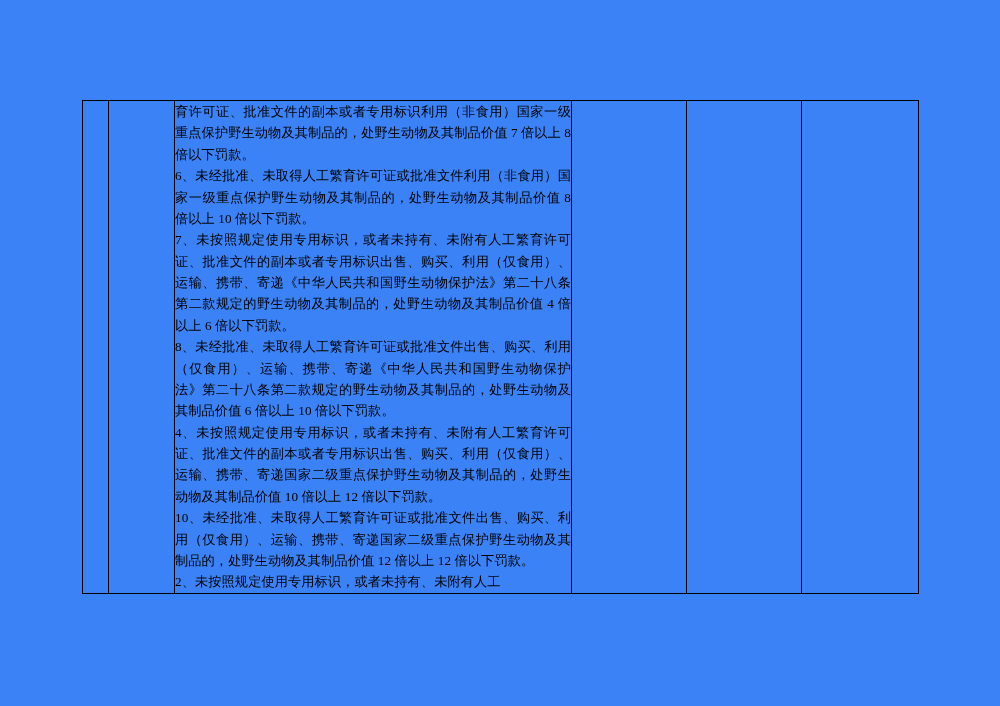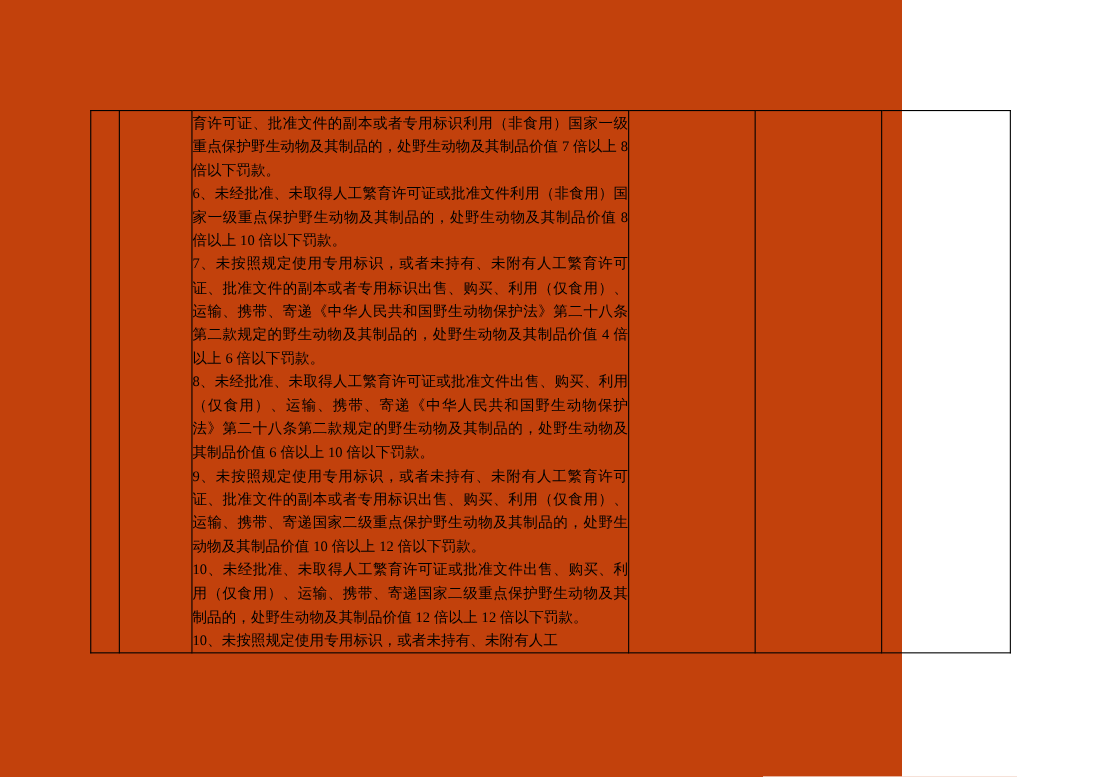--- a/index.html
+++ b/index.html
@@ -9,23 +9,23 @@
   }
   body {
     width: 1000px;
     height: 706px;
     font-family: "Liberation Serif", "DejaVu Serif", serif;
     color: #000000;
     overflow: hidden;
   }
   .page {
     position: relative;
-    width: 820px;
+    width: 1000px;
     height: 706px;
-    background: #c2410c;
+    background: #3b82f6;
   }
   .doc-table {
     position: absolute;
     left: 82px;
     top: 100px;
     width: 836px;
     border-collapse: collapse;
     table-layout: fixed;
   }
   .doc-table td {
@@ -73,23 +73,23 @@
     </colgroup>
     <tbody>
       <tr>
         <td class="cell-empty"></td>
         <td class="cell-empty"></td>
         <td class="content-cell">
           <p class="para">育许可证、批准文件的副本或者专用标识利用（非食用）国家一级重点保护野生动物及其制品的，处野生动物及其制品价值 7 倍以上 8 倍以下罚款。</p>
           <p class="para">6、未经批准、未取得人工繁育许可证或批准文件利用（非食用）国家一级重点保护野生动物及其制品的，处野生动物及其制品价值 8 倍以上 10 倍以下罚款。</p>
           <p class="para">7、未按照规定使用专用标识，或者未持有、未附有人工繁育许可证、批准文件的副本或者专用标识出售、购买、利用（仅食用）、运输、携带、寄递《中华人民共和国野生动物保护法》第二十八条第二款规定的野生动物及其制品的，处野生动物及其制品价值 4 倍以上 6 倍以下罚款。</p>
           <p class="para">8、未经批准、未取得人工繁育许可证或批准文件出售、购买、利用（仅食用）、运输、携带、寄递《中华人民共和国野生动物保护法》第二十八条第二款规定的野生动物及其制品的，处野生动物及其制品价值 6 倍以上 10 倍以下罚款。</p>
-          <p class="para">9、未按照规定使用专用标识，或者未持有、未附有人工繁育许可证、批准文件的副本或者专用标识出售、购买、利用（仅食用）、运输、携带、寄递国家二级重点保护野生动物及其制品的，处野生动物及其制品价值 10 倍以上 12 倍以下罚款。</p>
+          <p class="para">4、未按照规定使用专用标识，或者未持有、未附有人工繁育许可证、批准文件的副本或者专用标识出售、购买、利用（仅食用）、运输、携带、寄递国家二级重点保护野生动物及其制品的，处野生动物及其制品价值 10 倍以上 12 倍以下罚款。</p>
           <p class="para">10、未经批准、未取得人工繁育许可证或批准文件出售、购买、利用（仅食用）、运输、携带、寄递国家二级重点保护野生动物及其制品的，处野生动物及其制品价值 12 倍以上 12 倍以下罚款。</p>
-          <p class="para">10、未按照规定使用专用标识，或者未持有、未附有人工</p>
+          <p class="para">2、未按照规定使用专用标识，或者未持有、未附有人工</p>
         </td>
         <td class="cell-empty"></td>
         <td class="cell-empty"></td>
         <td class="cell-empty"></td>
       </tr>
     </tbody>
   </table>
 </div>
 
 </body></html>

